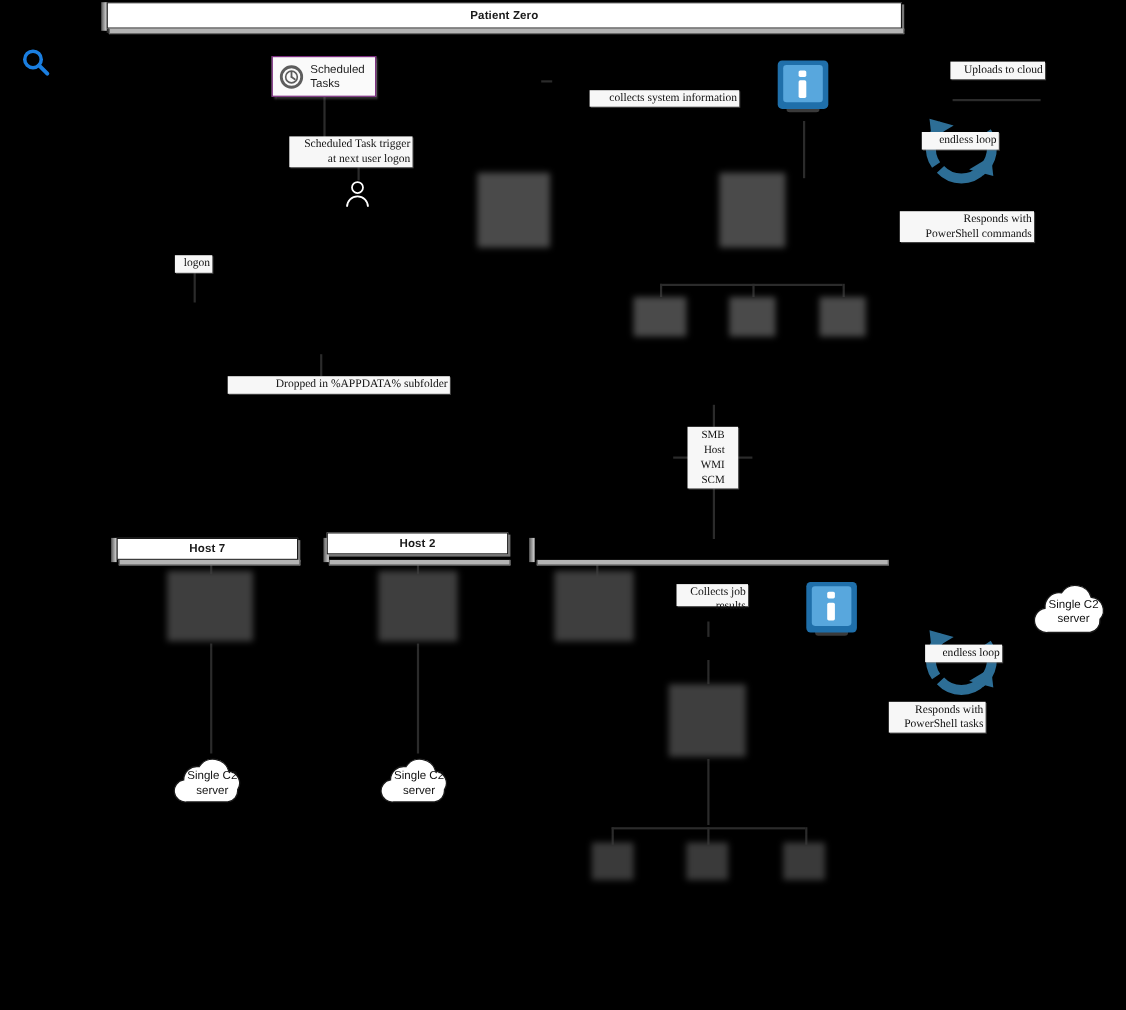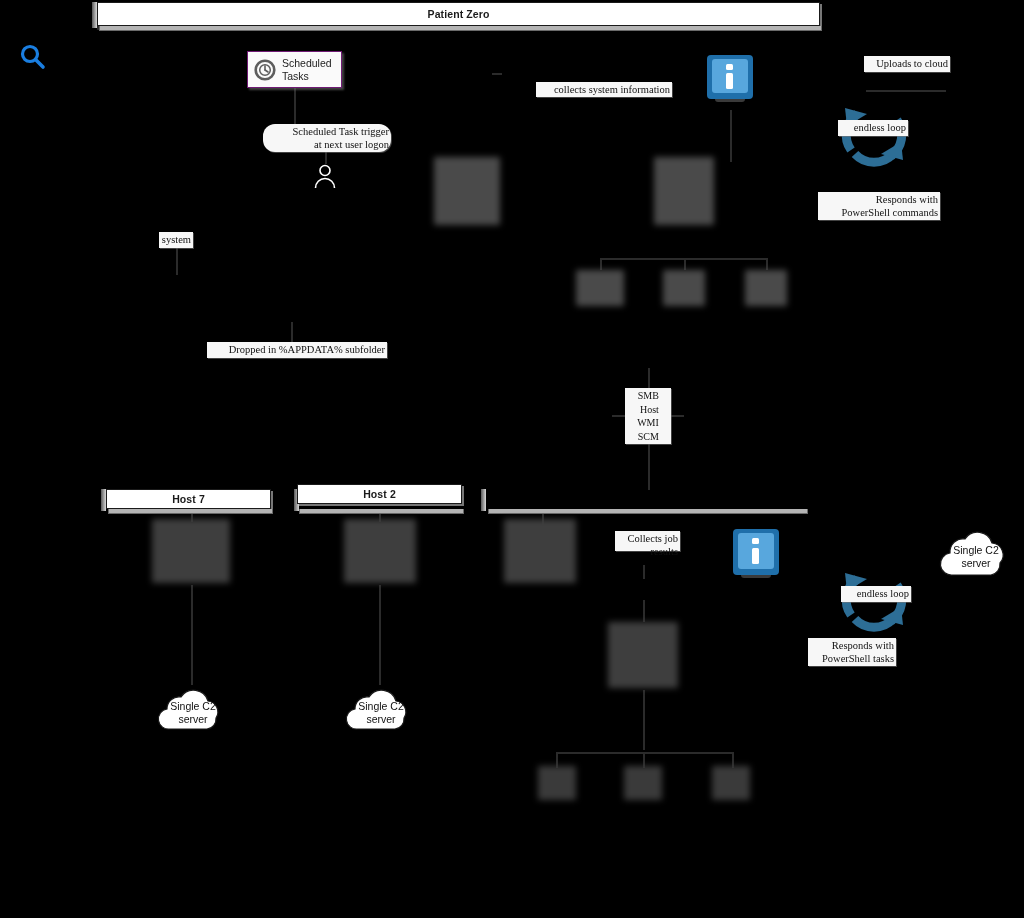--- a/index.html
+++ b/index.html
@@ -183,21 +183,21 @@
         <circle cx="11" cy="11" r="9.3" fill="none" stroke="#5d5d5d" stroke-width="2.6"></circle>
         <circle cx="11" cy="11" r="5.3" fill="none" stroke="#5d5d5d" stroke-width="1.5"></circle>
         <line x1="11" y1="11" x2="11" y2="7" stroke="#5d5d5d" stroke-width="1.6" stroke-linecap="round"></line>
         <line x1="11" y1="11" x2="14" y2="13" stroke="#5d5d5d" stroke-width="1.6" stroke-linecap="round"></line>
       </svg>
     </span>
     <span class="card-text">Scheduled
 Tasks</span>
   </div>
 
-  <div class="label" style="left:263px; top:124px; width:128px; height:28px;border-radius:12px;">Scheduled Task trigger
+  <div class="label" style="left:263px; top:124px; width:112px; height:28px;">Scheduled Task trigger
 at next user logon</div>
 
   <div class="icon" style="left:313px; top:163px; width:24px; height:26px;">
     <svg width="24" height="26" viewBox="0 0 24 26" aria-hidden="true">
       <circle cx="12" cy="7.5" r="5" fill="none" stroke="#ffffff" stroke-width="1.6"></circle>
       <path d="M2.5 25 A9.5 9.5 0 0 1 21.5 25" fill="none" stroke="#ffffff" stroke-width="1.6"></path>
     </svg>
   </div>
 
   <div class="label" style="left:496px; top:82px; width:136px; height:15px;margin-left:40px;">collects system information</div>
@@ -224,23 +224,23 @@
       <polygon points="12,10 34,16 14,28" fill="#2d6e96"></polygon>
       <polygon points="70,62 48,56 68,44" fill="#2d6e96"></polygon>
     </svg>
   </div>
   <div class="label" style="left:838px; top:120px; width:70px; height:16px;">endless loop</div>
 
   <div class="label" style="left:818px; top:192px; width:122px; height:28px;">Responds with
 PowerShell commands</div>
 
 
-  <div class="label" style="left:159px; top:232px; width:34px; height:16px;">system</div>
-
-  <div class="label" style="left:207px; top:342px; width:180px; height:16px;">Dropped in %APPDATA% subfolder</div>
+  <div class="label" style="left:159px; top:232px; width:34px; height:16px;">logon</div>
+
+  <div class="label" style="left:207px; top:342px; width:202px; height:16px;">Dropped in %APPDATA% subfolder</div>
 
   <div class="redacted" style="left:434px; top:157px; width:66px; height:68px;"></div>
   <div class="redacted" style="left:654px; top:157px; width:60px; height:68px;"></div>
   <div class="redacted" style="left:576px; top:270px; width:48px; height:36px;"></div>
   <div class="redacted" style="left:663px; top:270px; width:42px; height:36px;"></div>
   <div class="redacted" style="left:745px; top:270px; width:42px; height:36px;"></div>
 
   <div class="label small" style="left:625px; top:388px; width:46px; height:56px; line-height:13.5px; display:flex; align-items:center; justify-content:center;">SMB
 Host
 WMI

